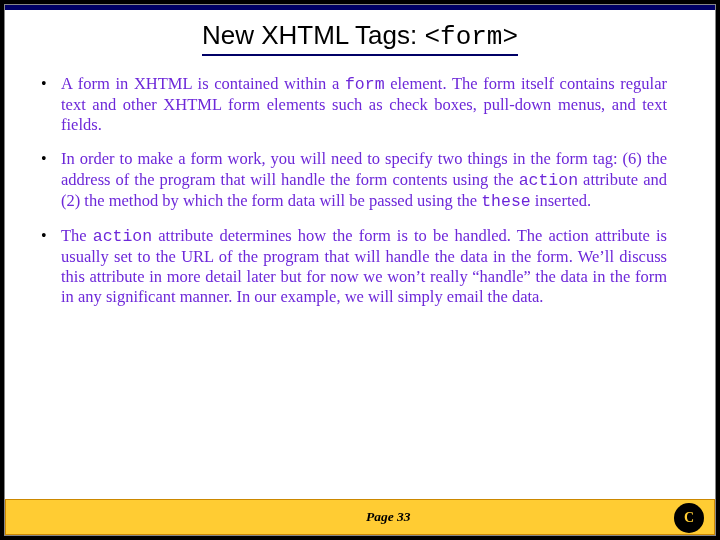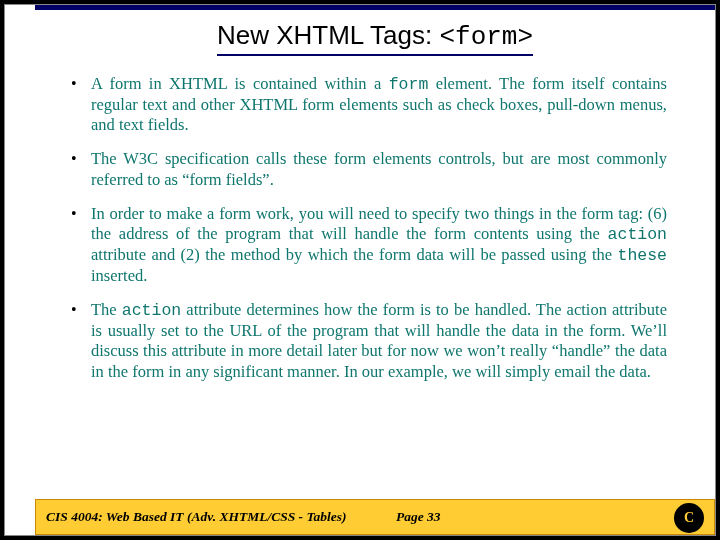--- a/index.html
+++ b/index.html
@@ -12,21 +12,20 @@
     justify-content: center;
   }
   .slide {
     width: 712px;
     height: 532px;
     background: #fff;
     border: 1px solid #888;
     display: flex;
     flex-direction: column;
     position: relative;
-    padding-left: 30px;
   }
   .topbar {
     height: 5px;
     background: #000066;
   }
   .title-wrap {
     text-align: center;
     padding: 10px 0 4px;
   }
   h1.title {
@@ -46,21 +45,21 @@
     padding: 0 48px 0 34px;
     flex: 1;
   }
   ul.bullets > li {
     position: relative;
     padding-left: 22px;
     margin-top: 14px;
     font-size: 16.5px;
     line-height: 1.22;
     text-align: justify;
-    color: #0f766e;
+    color: #6d28d9;
   }
   ul.bullets > li::before {
     content: "•";
     position: absolute;
     left: 2px;
     top: 0;
     font-size: 16px;
     color: #000;
   }
   .mono { font-family: "Courier New", Courier, monospace; }
@@ -109,30 +108,26 @@
     <h1 class="title">
       <span>New XHTML Tags: </span><span class="mono">&lt;form&gt;</span>
     </h1>
   </div>
 
   <ul class="bullets">
     <li>
       <span>A form in XHTML is contained within a </span><span class="mono">form</span><span> element.  The form itself contains regular text and other XHTML form elements such as check boxes, pull-down menus, and text fields.</span>
     </li>
     <li>
-      <span>The W3C specification calls these form elements controls, but are most commonly referred to as “form fields”.</span>
-    </li>
-    <li>
       <span>In order to make a form work, you will need to specify two things in the form tag: (6) the address of the program that will handle the form contents using the </span><span class="mono">action</span><span> attribute and (2) the method by which the form data will be passed using the </span><span class="mono">these</span><span> inserted.</span>
     </li>
     <li>
       <span>The </span><span class="mono">action</span><span> attribute determines how the form is to be handled.  The action attribute is usually set to the URL of the program that will handle the data in the form.  We’ll discuss this attribute in more detail later but for now we won’t really “handle” the data in the form in any significant manner.  In our example, we will simply email the data.</span>
     </li>
   </ul>
 
   <div class="footer">
-    <span class="course">CIS 4004: Web Based IT (Adv. XHTML/CSS - Tables)</span>
     <span class="page">Page 33</span>
     <span class="logo">
       <span class="inner">C</span>
     </span>
   </div>
 </div>
 
 </body></html>

